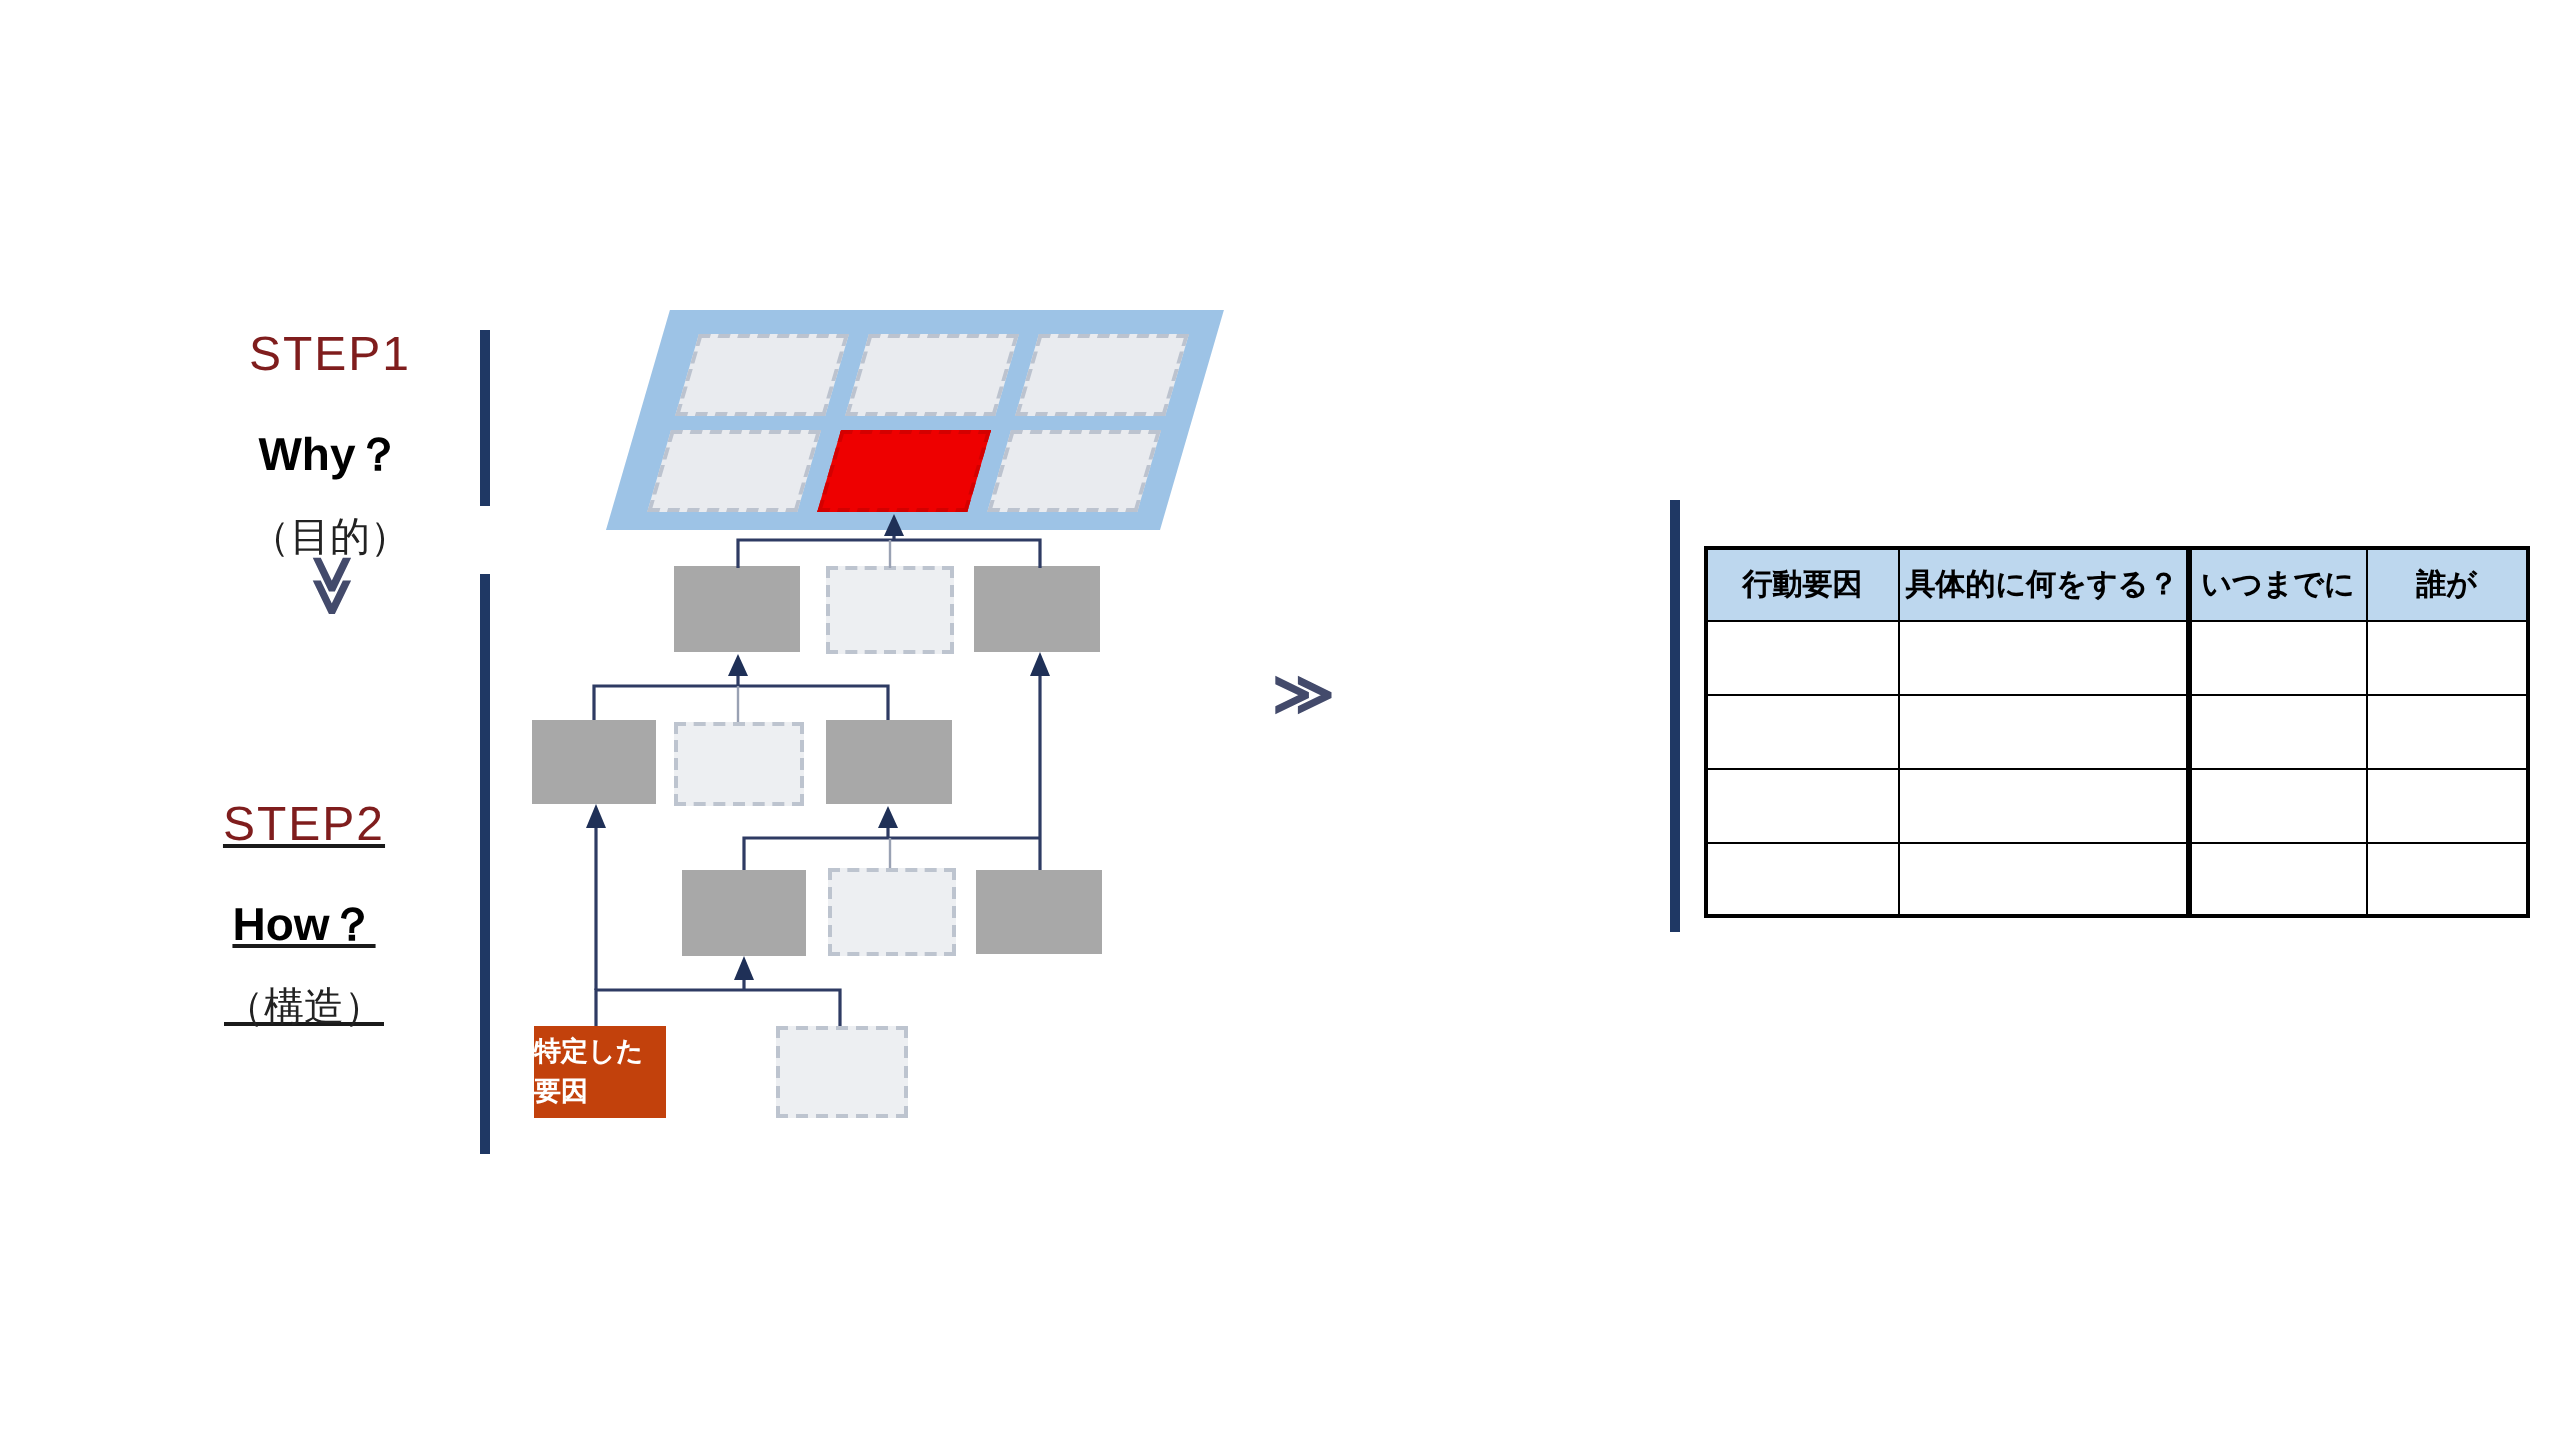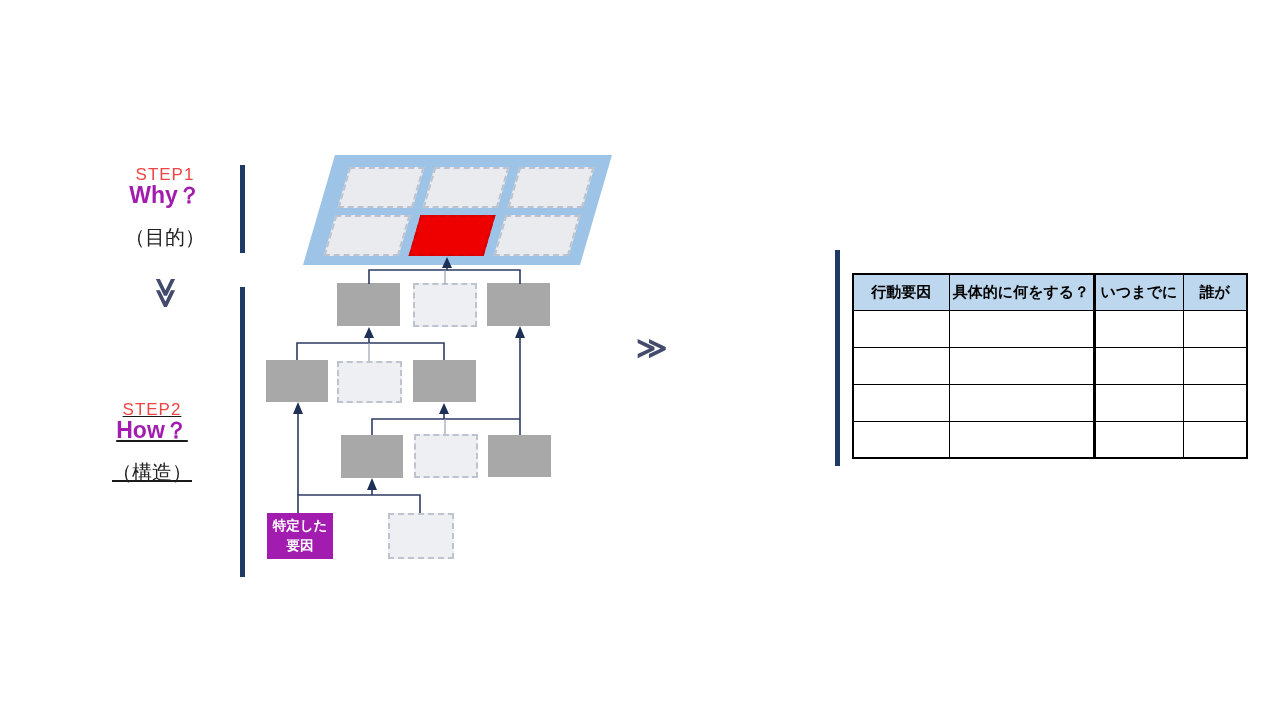--- a/index.html
+++ b/index.html
@@ -3,22 +3,22 @@
 <meta charset="utf-8">
 <style>
   * { margin: 0; padding: 0; box-sizing: border-box; }
   html, body { width: 1280px; height: 720px; background: #fff; overflow: hidden; }
   body { font-family: "Liberation Sans", sans-serif; color: #1a1a1a; }
 
   .slide { position: relative; width: 1280px; height: 720px; background: #ffffff; }
 
   
   .step-label { position: absolute; width: 130px; text-align: center; }
-  .step-title { font-size: 17px; letter-spacing: 1px; color: #ef4444; line-height: 1; }
-  .step-q     { font-size: 23px; font-weight: bold; color: #a21caf; line-height: 1; margin-top: 1px; }
+  .step-title { font-size: 24px; letter-spacing: 1px; color: #7f1d1d; line-height: 1; }
+  .step-q     { font-size: 23px; font-weight: bold; color: #000000; line-height: 1; margin-top: 26px; }
   .step-sub   { font-size: 20px; color: #222; line-height: 1; margin-top: 20px; }
 
   #step1-label { left: 100px; top: 166px; }
   #step2-label { left: 87px;  top: 401px; text-decoration: underline; }
   #step3-label { left: 683px; top: 316px; }
 
   
   .vbar { position: absolute; width: 5px; background: #1f3864; }
   #bar-step1 { left: 240px; top: 165px; height: 88px; }
   #bar-step2 { left: 240px; top: 287px; height: 290px; }
@@ -40,22 +40,22 @@
     gap: 7px 10px;
     padding: 12px 14px 9px 18px;
   }
   .grid-cell { background: #e9ebef; border: 2px dashed #bcc3cf; }
   .grid-cell.red { background: #ee0000; border-color: #d40000; }
 
   
   .gray-box   { position: absolute; background: #a8a8a8; }
   .dashed-box { position: absolute; background: #edeff2; border: 2px dashed #bdc4cf; }
   .red-box {
-    position: absolute; background: #a21caf; color: #fff;
-    font-size: 13.5px; font-weight: bold; text-align: center;
+    position: absolute; background: #c2410c; color: #fff;
+    font-size: 13.5px; font-weight: bold; text-align: left;
     display: flex; flex-direction: column; justify-content: center; line-height: 1.5;
   }
 
   #t1-left  { left: 337px; top: 283px; width: 63px; height: 43px; }
   #t1-mid   { left: 413px; top: 283px; width: 64px; height: 44px; }
   #t1-right { left: 487px; top: 283px; width: 63px; height: 43px; }
 
   #t2-left  { left: 266px; top: 360px; width: 62px; height: 42px; }
   #t2-mid   { left: 337px; top: 361px; width: 65px; height: 42px; }
   #t2-right { left: 413px; top: 360px; width: 63px; height: 42px; }
@@ -79,21 +79,21 @@
   .action-table th {
     background: #bdd7ee; border: 1.5px solid #000;
     height: 36px; font-size: 15px; font-weight: bold; color: #000;
     font-family: "Liberation Serif", serif;
     text-align: center; vertical-align: middle; padding: 0 2px;
   }
   .action-table td { border: 1.5px solid #000; height: 37px; }
   .action-table .c1 { width: 96px; }
   .action-table .c2 { width: 145px; text-align: center; }
   .action-table .c3 { width: 89px; border-left: 3px solid #000; }
-  .action-table .c4 { width: 64px; }
+  .action-table .c4 { width: 81px; }
 </style>
 </head>
 <body>
 
 <div class="slide">
 
   <div class="step-label" id="step1-label">
     <div class="step-title">STEP1</div>
     <div class="step-q">Why？</div>
     <div class="step-sub">（目的）</div>

